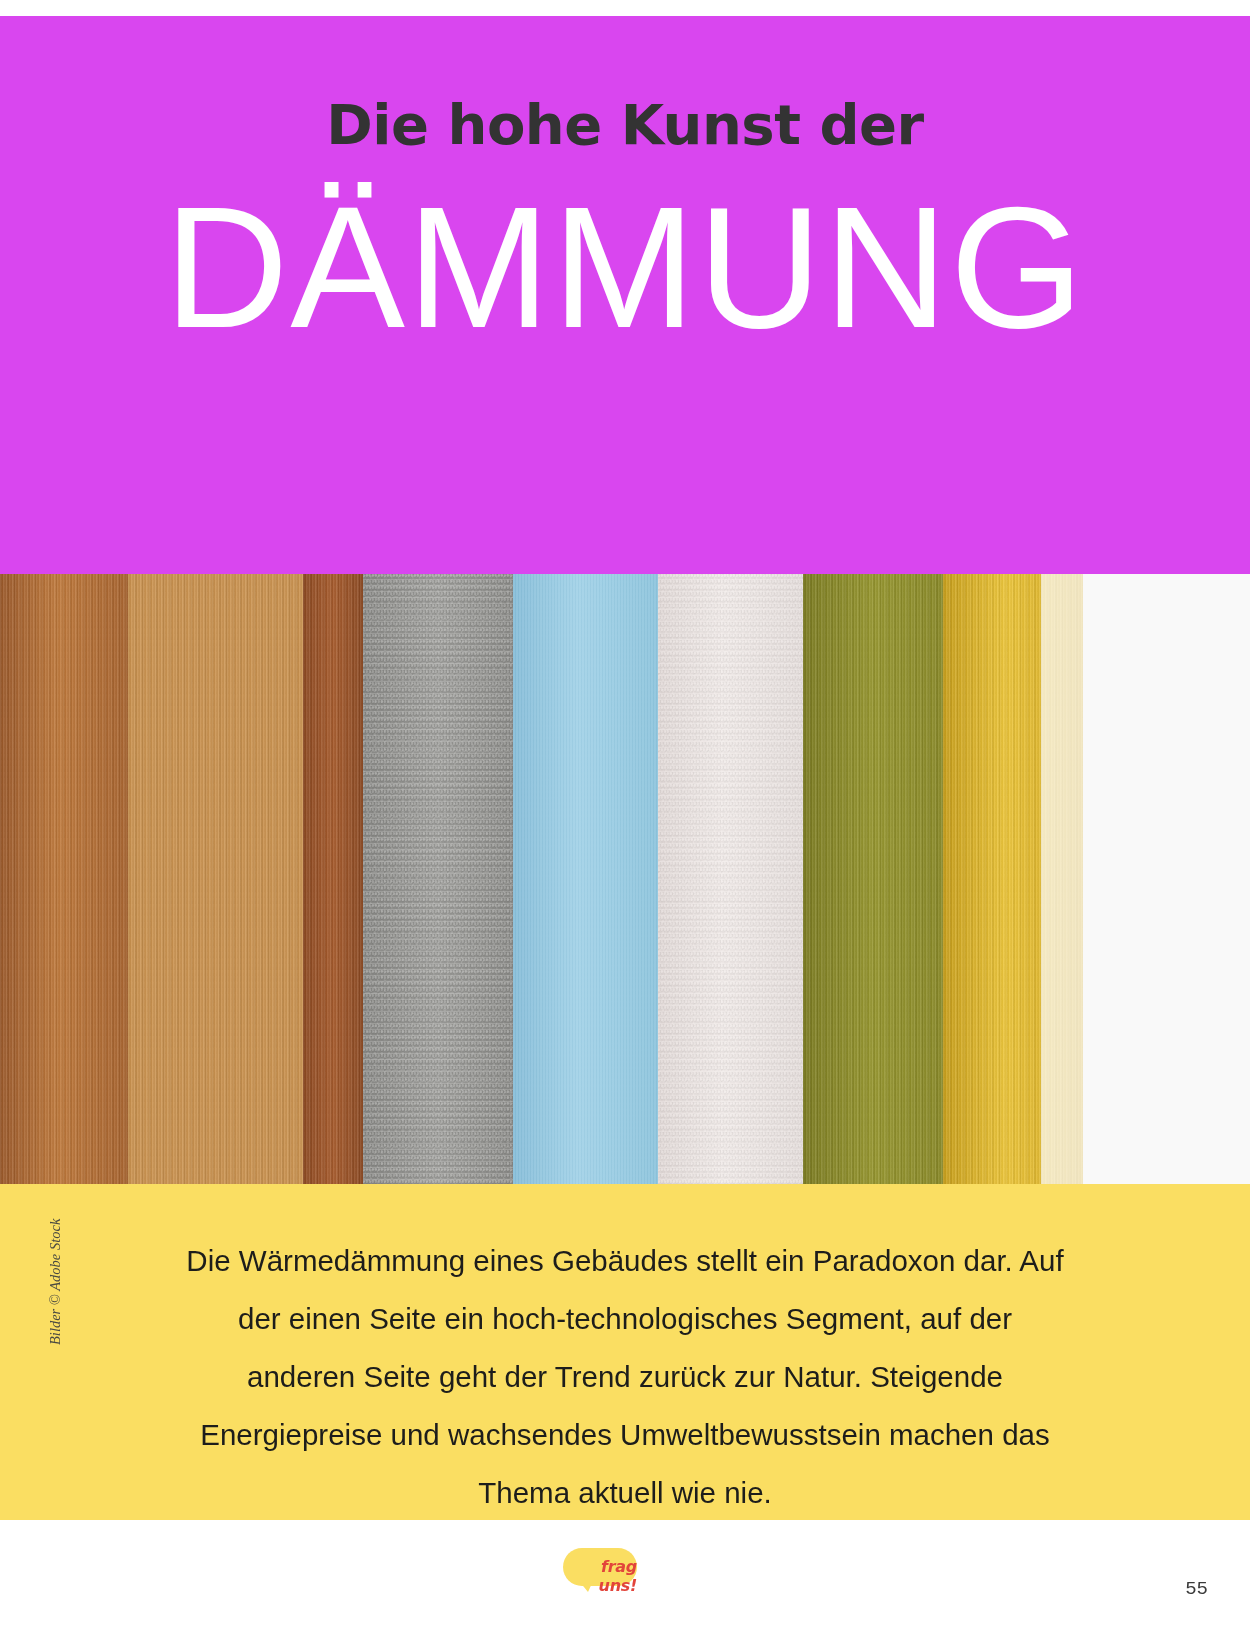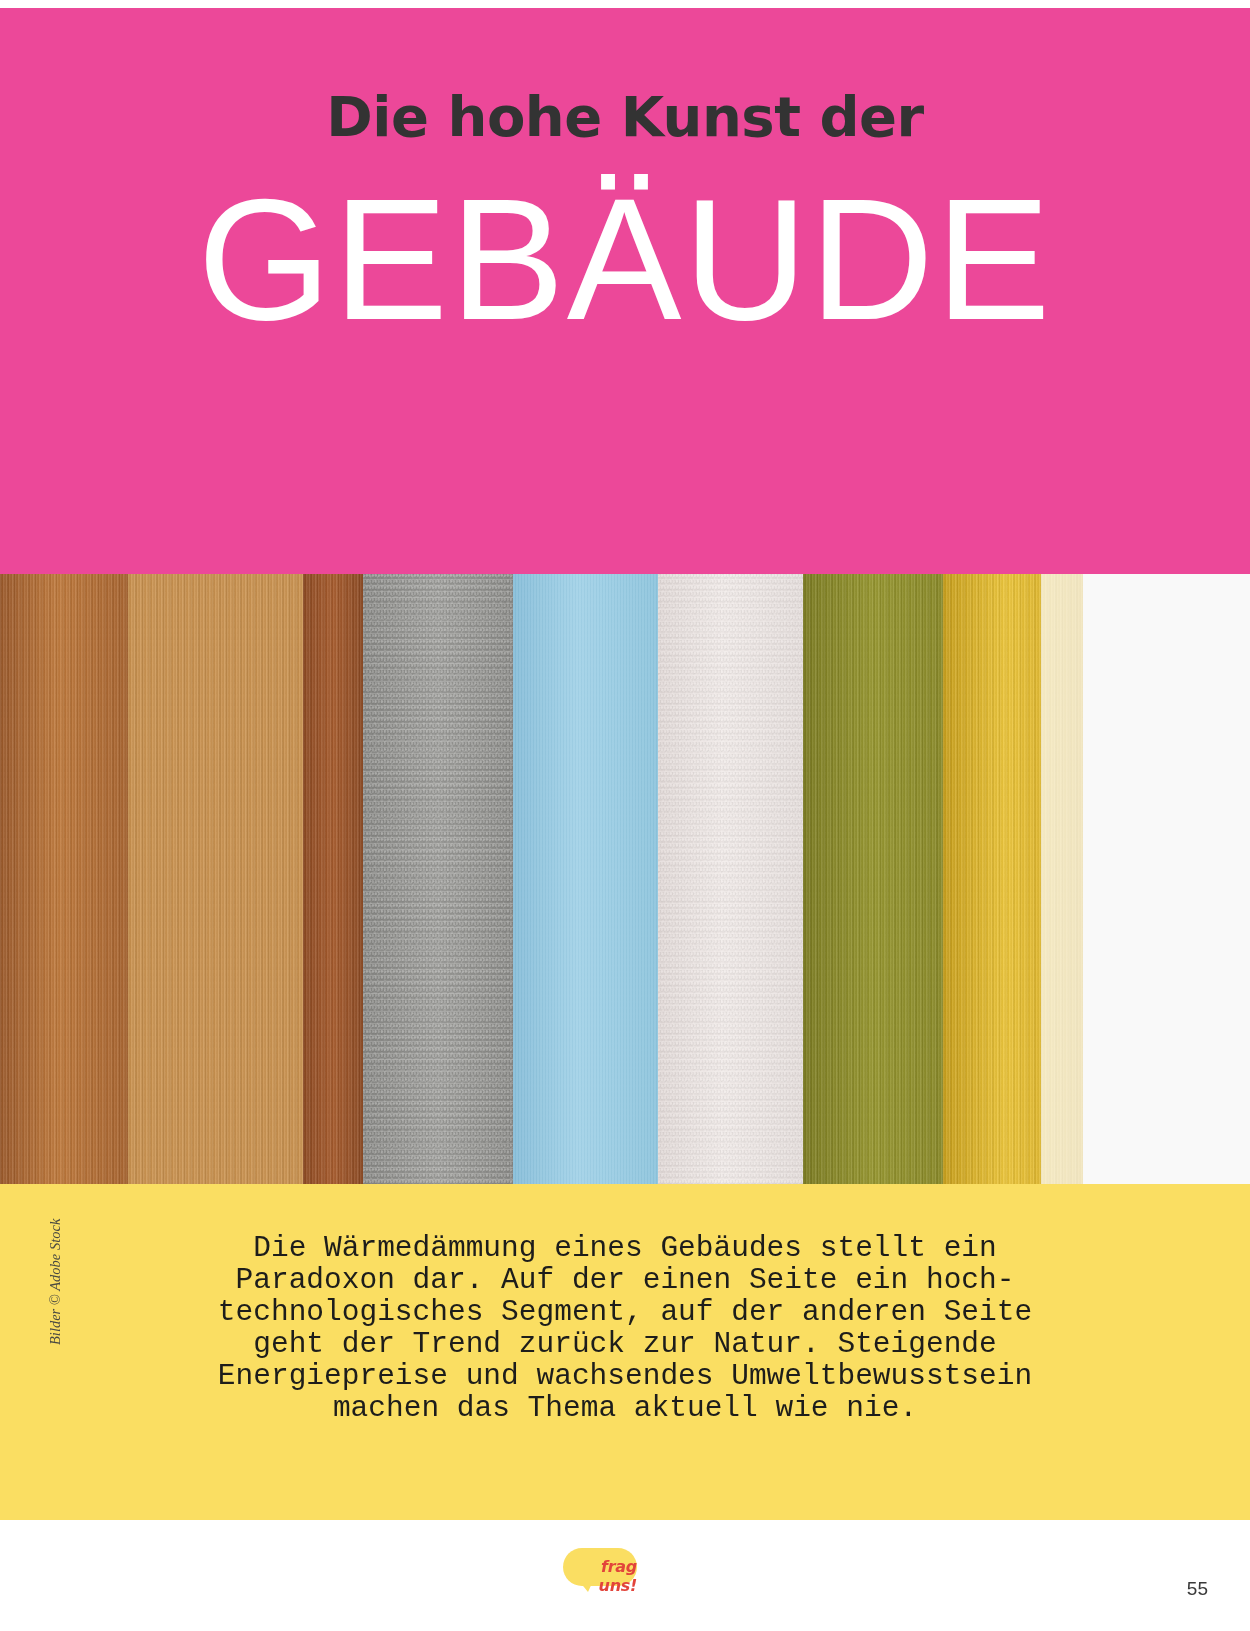--- a/index.html
+++ b/index.html
@@ -18,24 +18,24 @@
   .page {
     position: absolute;
     inset: 0;
     background: #ffffff;
   }
 
   
   .title-band {
     position: absolute;
     left: 0;
-    top: 8px;
+    top: 16px;
     width: 1250px;
     height: 574px;
-    background: #ec4899;
+    background: #d946ef;
   }
 
   .kicker {
     position: absolute;
     top: 78px;
     left: 0;
     width: 1250px;
     text-align: center;
     font-family: "DejaVu Sans", sans-serif;
     font-weight: 700;
@@ -123,23 +123,23 @@
     width: 1250px;
     height: 336px;
     background: #fade62;
   }
   .lead-text {
     position: absolute;
     left: 180px;
     top: 1232px;
     width: 890px;
     text-align: center;
-    font-family: Liberation Mono, monospace;
+    font-family: Liberation Sans, sans-serif;
     font-size: 29.5px;
-    line-height: 32px;
+    line-height: 58px;
     color: #1d1d1b;
   }
 
   .credit {
     position: absolute;
     left: 47px;
     top: 1345px;
     font-family: "Liberation Serif", serif;
     font-style: italic;
     font-size: 14.5px;
@@ -194,33 +194,33 @@
     font-style: italic;
     font-weight: 700;
     font-size: 16px;
     color: #e2443b;
     letter-spacing: -0.3px;
   }
   .page-number {
     position: absolute;
     right: 42px;
     top: 1578px;
-    font-family: Liberation Sans, sans-serif;
+    font-family: Liberation Mono, monospace;
     font-size: 19px;
     color: #3a3a3a;
   }
 </style>
 </head>
 <body>
 
 <div class="page">
 
   <div class="title-band">
     <div class="kicker">Die hohe Kunst der</div>
-    <div class="headline headline-1">GEBÄUDE</div>
+    <div class="headline headline-1">DÄMMUNG</div>
   </div>
 
   <div class="photo">
     <div class="stripe" style="flex:0 0 128px; background:linear-gradient(90deg,#9c5a2b,#c07a3c 45%,#a8642f);">
       <div class="grain fibre"></div>
     </div>
     <div class="stripe" style="flex:0 0 175px; background:linear-gradient(90deg,#c08a4c,#d8a濃,#c9904f);background-color:#cb9350;">
       <div class="grain fibre"></div>
     </div>
     <div class="stripe" style="flex:0 0 60px; background:linear-gradient(90deg,#8e4a22,#a85c2d,#8c4a23);">

